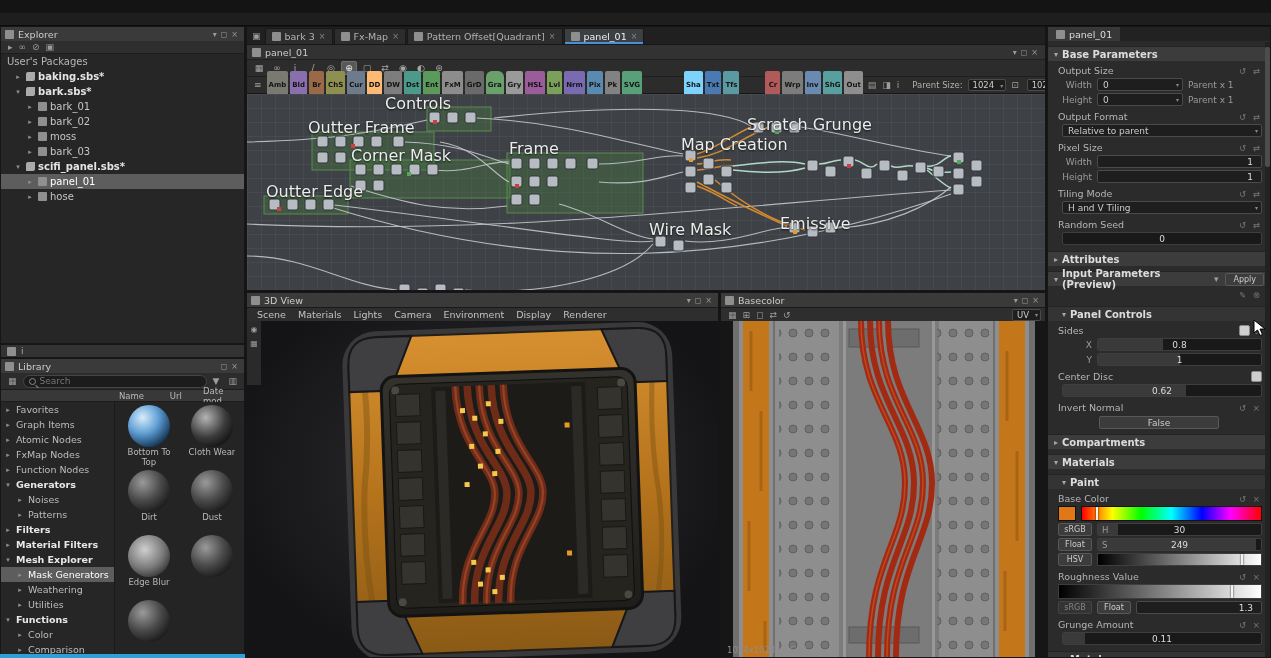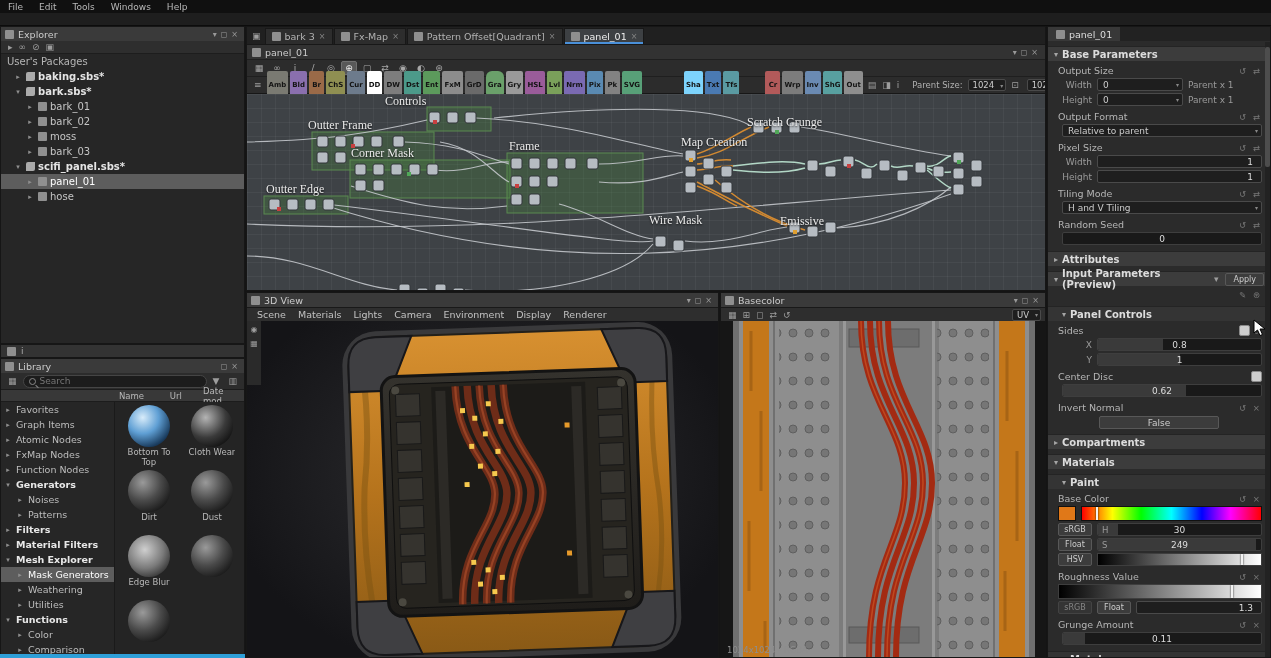--- a/index.html
+++ b/index.html
@@ -57,21 +57,21 @@
 .gtools{height:17px;background:#2c2c2c;display:flex;align-items:center;gap:2px;padding:0 4px;border-top:1px solid #1f1f1f;}
 .tbtn{width:16px;height:14px;display:flex;align-items:center;justify-content:center;color:#a8a8a8;font-size:9px;border-radius:2px;}
 .tbtn.active{background:#585858;border:1px solid #707070;color:#f0f0f0;}
 .gchips{height:18px;background:#2c2c2c;display:flex;align-items:center;gap:2px;padding:0 4px;border-top:1px solid #1f1f1f;border-bottom:1px solid #171717;}
 .chip{height:28px;min-width:15px;padding:0 2px;border-radius:2px;font-size:7px;font-weight:bold;color:#141414;display:flex;align-items:center;justify-content:center;}
 .psl{font-size:8.5px;color:#b0b0b0;margin-left:8px;white-space:nowrap;}
 .mini-combo{height:12px;background:#1e1e1e;border:1px solid #4a4a4a;border-radius:2px;color:#ccc;font-size:8.5px;display:flex;align-items:center;padding:0 11px 0 4px;position:relative;margin-left:3px;white-space:nowrap;}
 .mini-combo::after{content:"▾";position:absolute;right:2px;font-size:6px;color:#888;}
 .gcanvas{position:relative;flex:1;background:#3e4246;background-image:linear-gradient(rgba(255,255,255,.045) 1px,transparent 1px),linear-gradient(90deg,rgba(255,255,255,.045) 1px,transparent 1px);background-size:14px 14px;overflow:hidden;}
 .gcanvas svg{position:absolute;left:0;top:0;}
-.glabel{position:absolute;color:#ececec;font-size:12px;text-shadow:0 1px 2px rgba(0,0,0,.8);white-space:nowrap;font-family:Liberation Serif, serif;}
+.glabel{position:absolute;color:#ececec;font-size:16px;text-shadow:0 1px 2px rgba(0,0,0,.8);white-space:nowrap;}
 
 .v3d{left:246px;top:292px;width:473px;height:366px;display:flex;flex-direction:column;}
 .vmenu{height:14px;background:#2e2e2e;display:flex;align-items:center;padding:0 4px;border-top:1px solid #191919;}
 .m3item{padding:16px 6px;font-size:9.5px;color:#c2c2c2;}
 .vcanvas{position:relative;flex:1;overflow:hidden;}
 .v3dcanvas{background:radial-gradient(ellipse at 50% 45%,#2e2e31,#141417 78%);}
 .side3d{position:absolute;left:0;top:0;width:14px;height:64px;background:#2a2a2a;display:flex;flex-direction:column;align-items:center;gap:5px;padding-top:4px;z-index:2;}
 .side3d .tico{padding:0;font-size:8px;}
 
 .v2d{left:720px;top:292px;width:326px;height:366px;display:flex;flex-direction:column;}
@@ -108,27 +108,20 @@
 .pscrollbar{position:absolute;right:0;top:15px;width:5px;bottom:0;background:#222;}
 .pscrollbar .thumb2{position:absolute;top:5px;left:0;width:5px;height:120px;background:#4d4d4d;border-radius:2px;}
 .progress{position:absolute;left:0;top:654px;width:245px;height:4px;background:#2e9fd8;z-index:6;}
 .cursor{position:absolute;left:1253px;top:319px;z-index:99;}
 </style>
 </head>
 <body>
 
 <div class="root">
 
-  <div class="menubar">
-      <div class="mitem">File</div>
-      <div class="mitem">Edit</div>
-      <div class="mitem">Tools</div>
-      <div class="mitem">Windows</div>
-      <div class="mitem">Help</div>
-    </div>
   <div class="topstrip"></div>
 
   <div class="panel explorer">
     <div class="phead">
       <span class="nico"></span>
       <span>Explorer</span>
       <span class="sp"></span>
       <span style="display:flex">
           <span class="hico">▾</span>
           <span class="hico">◻</span>
@@ -374,21 +367,21 @@
     <div class="gchips">
       <span style="display:flex">
           <span class="tico">≡</span>
         </span>
       <span style="display:flex;gap:2px">
           <span class="chip" style="background: rgb(122, 122, 114);">Amb</span>
           <span class="chip" style="background: rgb(138, 111, 174);">Bld</span>
           <span class="chip" style="background: rgb(154, 106, 72);">Br</span>
           <span class="chip" style="background: rgb(143, 143, 82);">ChS</span>
           <span class="chip" style="background: rgb(109, 123, 140);">Cur</span>
-          <span class="chip" style="background: #ffffff;">DD</span>
+          <span class="chip" style="background: #fdba74;">DD</span>
           <span class="chip" style="background: rgb(125, 125, 125);">DW</span>
           <span class="chip" style="background: rgb(76, 154, 138);">Dst</span>
           <span class="chip" style="background: rgb(92, 154, 92);">Ent</span>
           <span class="chip" style="background: rgb(140, 140, 140);">FxM</span>
           <span class="chip" style="background: rgb(106, 106, 106);">GrD</span>
           <span class="chip" style="background: rgb(106, 160, 106); border-radius: 6px;">Gra</span>
           <span class="chip" style="background: rgb(154, 154, 154);">Gry</span>
           <span class="chip" style="background: rgb(154, 92, 154);">HSL</span>
           <span class="chip" style="background: rgb(122, 160, 90);">Lvl</span>
           <span class="chip" style="background: rgb(122, 106, 178);">Nrm</span>
@@ -534,21 +527,21 @@
           <rect x="546" y="136" width="4" height="4" fill="#e0a030"></rect>
           <rect x="30" y="113" width="4" height="4" fill="#c84040"></rect>
         </svg>
     <div class="glabel" style="left: 138px; top: 0px;">Controls</div>
         <div class="glabel" style="left: 61px; top: 24px;">Outter Frame</div>
         <div class="glabel" style="left: 104px; top: 52px;">Corner Mask</div>
         <div class="glabel" style="left: 262px; top: 45px;">Frame</div>
         <div class="glabel" style="left: 500px; top: 21px;">Scratch Grunge</div>
         <div class="glabel" style="left: 434px; top: 41px;">Map Creation</div>
         <div class="glabel" style="left: 19px; top: 88px;">Outter Edge</div>
-        <div class="glabel" style="left: 402px; top: 119px;">Wire Mask</div>
+        <div class="glabel" style="left: 402px; top: 126px;">Wire Mask</div>
         <div class="glabel" style="left: 533px; top: 120px;">Emissive</div>
         <div class="glabel" style="left: 152px; top: 185px; margin-top: 33px;">Cables</div>
       </div>
   </div>
 
   <div class="panel v3d">
     <div class="phead">
       <span class="nico"></span>
       <span>3D View</span>
       <span class="sp"></span>

